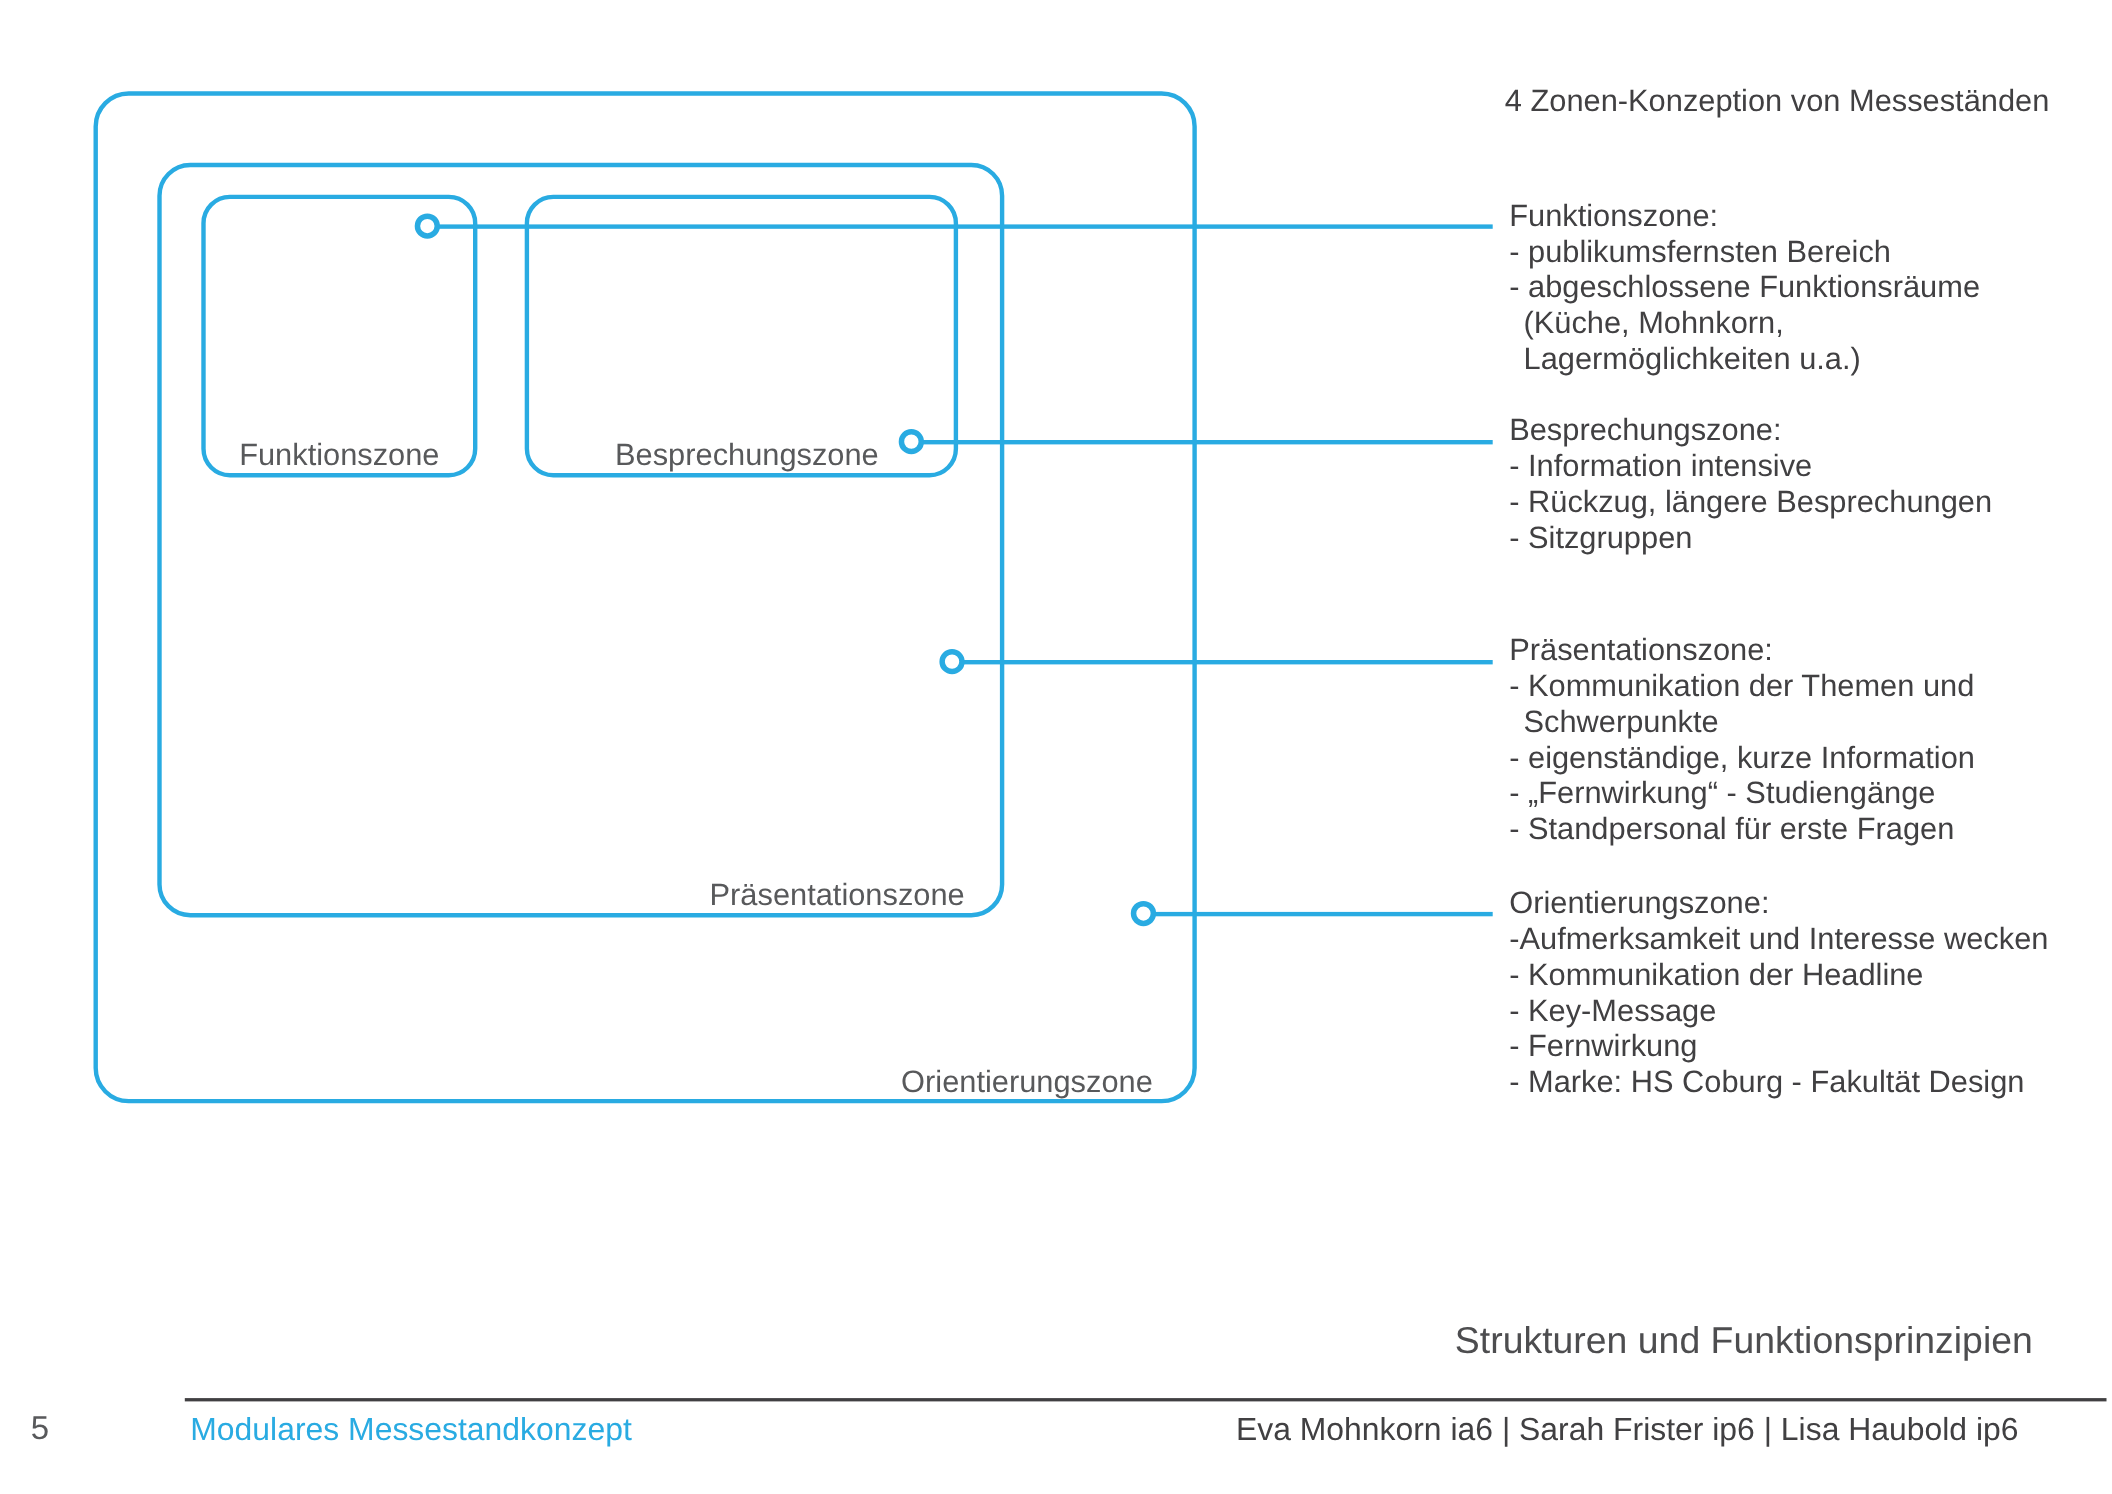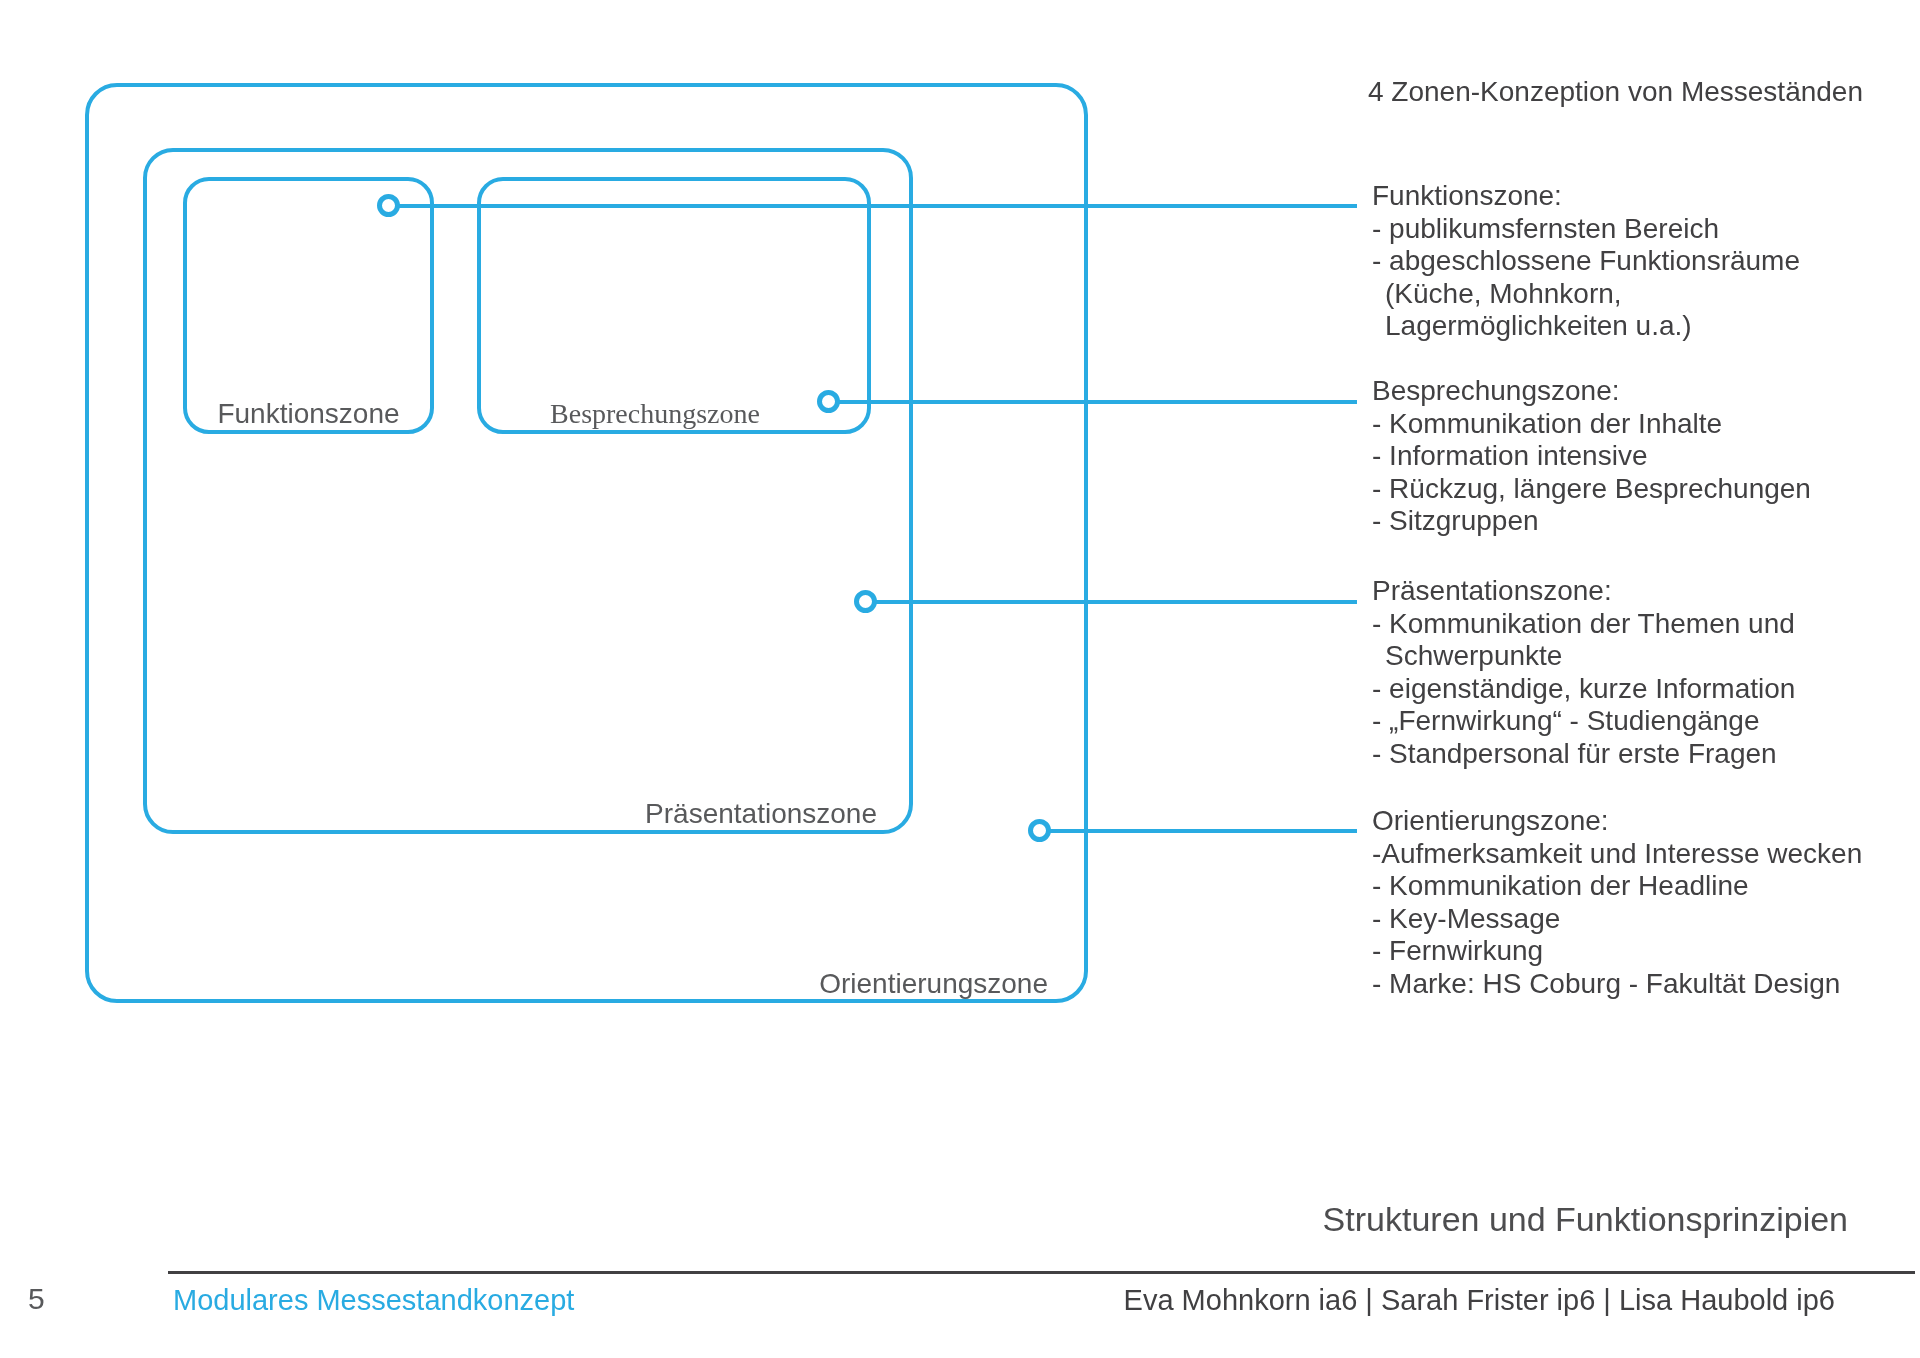--- a/index.html
+++ b/index.html
@@ -109,37 +109,36 @@
   <div class="connector" style="left:829px; top:400px; width:528px;"></div>
   <div class="connector" style="left:866px; top:600px; width:491px;"></div>
   <div class="connector" style="left:1040px; top:829px; width:317px;"></div>
 
   <div class="dot" style="left:377px; top:194px;"></div>
   <div class="dot" style="left:817px; top:390px;"></div>
   <div class="dot" style="left:854px; top:590px;"></div>
   <div class="dot" style="left:1028px; top:819px;"></div>
 
   <div class="zone-label" style="left:183px; top:398px; width:251px; text-align:center;">Funktionszone</div>
-  <div class="zone-label" style="left:458px; top:398px; width:394px; text-align:center;font-family:Liberation Serif, serif;">Besprechungszone</div>
+  <div class="zone-label" style="left:482px; top:398px; width:394px; text-align:center;">Besprechungszone</div>
   <div class="zone-label" style="right:1043px; top:798px;">Präsentationszone</div>
   <div class="zone-label" style="right:872px; top:968px;">Orientierungszone</div>
 
   <div class="header-title">4 Zonen-Konzeption von Messeständen</div>
 
   <div class="annotation" style="top:180px;">
     <div>Funktionszone:</div>
     <div>- publikumsfernsten Bereich</div>
     <div>- abgeschlossene Funktionsräume</div>
     <div class="indent">(Küche, Mohnkorn,</div>
     <div class="indent">Lagermöglichkeiten u.a.)</div>
   </div>
 
   <div class="annotation" style="top:375px;">
     <div>Besprechungszone:</div>
-    <div>- Kommunikation der Inhalte</div>
     <div>- Information intensive</div>
     <div>- Rückzug, längere Besprechungen</div>
     <div>- Sitzgruppen</div>
   </div>
 
   <div class="annotation" style="top:575px;">
     <div>Präsentationszone:</div>
     <div>- Kommunikation der Themen und</div>
     <div class="indent">Schwerpunkte</div>
     <div>- eigenständige, kurze Information</div>

